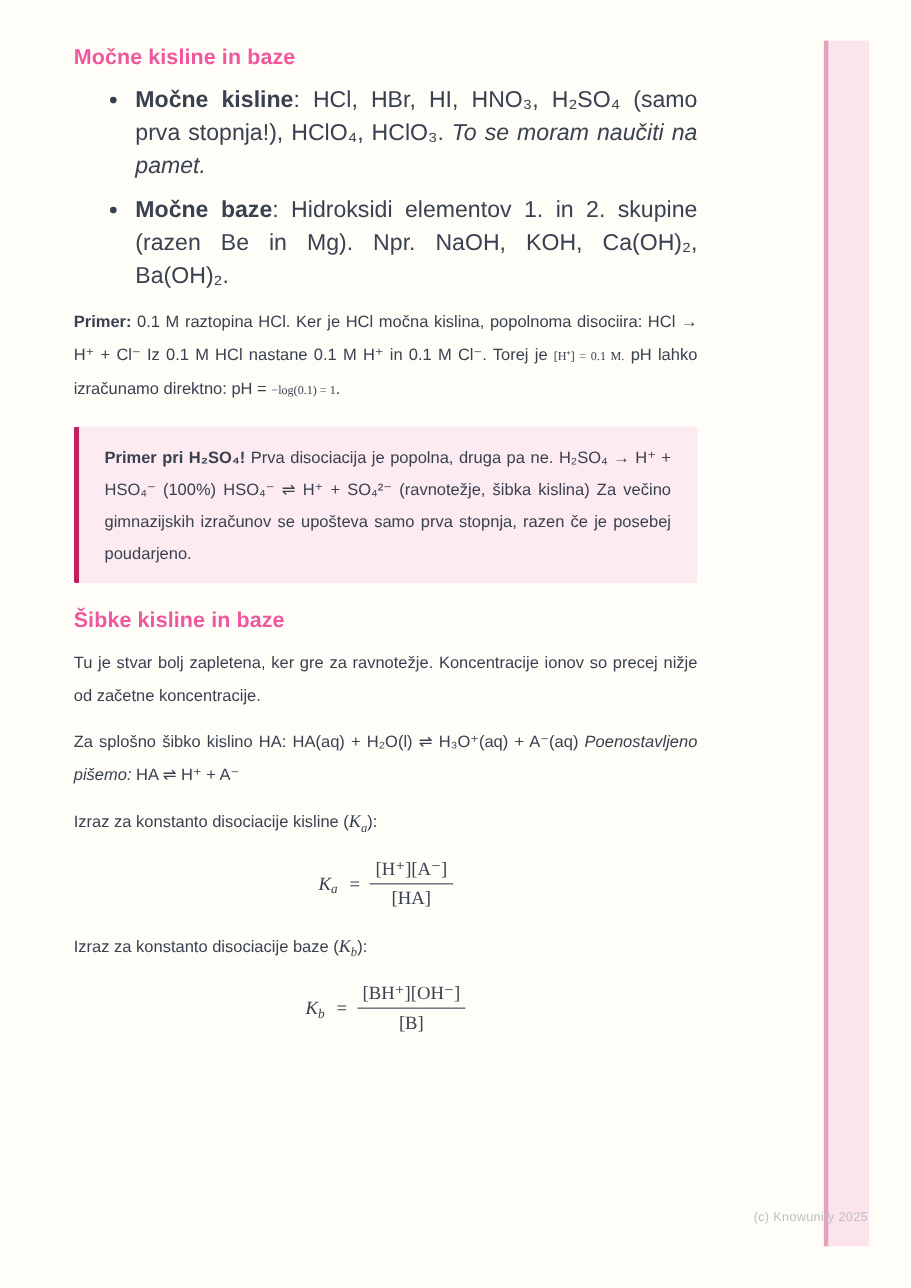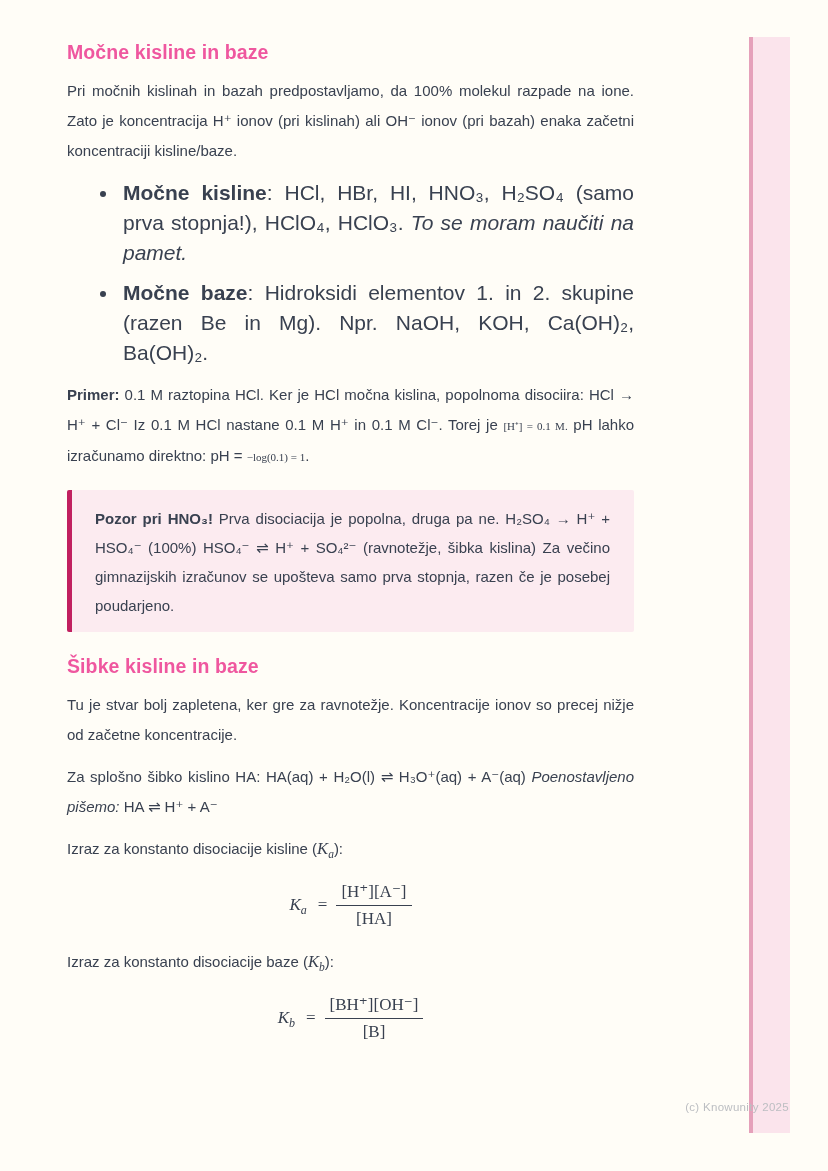--- a/index.html
+++ b/index.html
@@ -82,31 +82,30 @@
 </style>
 </head>
 <body>
 
 <div class="side-strip"></div>
 
 <main class="content">
 
   <h2 class="section-title">Močne kisline in baze</h2>
 
-  <p class="para"><span class="run-n">Pri močnih kislinah in bazah predpostavljamo, da 100% molekul razpade na ione. Zato je koncentracija H⁺ ionov (pri kislinah) ali OH⁻ ionov (pri bazah) enaka začetni koncentraciji kisline/baze.</span></p>
 
   <ul class="bullets">
     <li><span class="run-b">Močne kisline</span><span class="run-n">: HCl, HBr, HI, HNO₃, H₂SO₄ (samo prva stopnja!), HClO₄, HClO₃. </span><span class="run-i">To se moram naučiti na pamet.</span></li>
     <li><span class="run-b">Močne baze</span><span class="run-n">: Hidroksidi elementov 1. in 2. skupine (razen Be in Mg). Npr. NaOH, KOH, Ca(OH)₂, Ba(OH)₂.</span></li>
   </ul>
 
   <p class="para"><span class="run-b">Primer:</span><span class="run-n"> 0.1 M raztopina HCl. Ker je HCl močna kislina, popolnoma disociira: HCl → H⁺ + Cl⁻ Iz 0.1 M HCl nastane 0.1 M H⁺ in 0.1 M Cl⁻. Torej je </span><span class="run-m">[H⁺] = 0.1 M.</span><span class="run-n"> pH lahko izračunamo direktno: pH = </span><span class="run-m">−log(0.1) = 1</span><span class="run-n">.</span></p>
 
   <aside class="callout">
-    <p class="para"><span class="run-b">Pozor pri HNO₃!</span><span class="run-n"> Prva disociacija je popolna, druga pa ne. H₂SO₄ → H⁺ + HSO₄⁻ (100%) HSO₄⁻ ⇌ H⁺ + SO₄²⁻ (ravnotežje, šibka kislina) Za večino gimnazijskih izračunov se upošteva samo prva stopnja, razen če je posebej poudarjeno.</span></p>
+    <p class="para"><span class="run-b">Primer pri H₂SO₄!</span><span class="run-n"> Prva disociacija je popolna, druga pa ne. H₂SO₄ → H⁺ + HSO₄⁻ (100%) HSO₄⁻ ⇌ H⁺ + SO₄²⁻ (ravnotežje, šibka kislina) Za večino gimnazijskih izračunov se upošteva samo prva stopnja, razen če je posebej poudarjeno.</span></p>
   </aside>
 
   <h2 class="section-title mt-section">Šibke kisline in baze</h2>
 
   <p class="para"><span class="run-n">Tu je stvar bolj zapletena, ker gre za ravnotežje. Koncentracije ionov so precej nižje od začetne koncentracije.</span></p>
 
   <p class="para"><span class="run-n">Za splošno šibko kislino HA: HA(aq) + H₂O(l) ⇌ H₃O⁺(aq) + A⁻(aq) </span><span class="run-i">Poenostavljeno pišemo:</span><span class="run-n"> HA ⇌ H⁺ + A⁻</span></p>
 
   <p class="para"><span class="run-n">Izraz za konstanto disociacije kisline (</span><span class="run-mi">K</span><span class="run-ms">a</span><span class="run-n">):</span></p>
 

